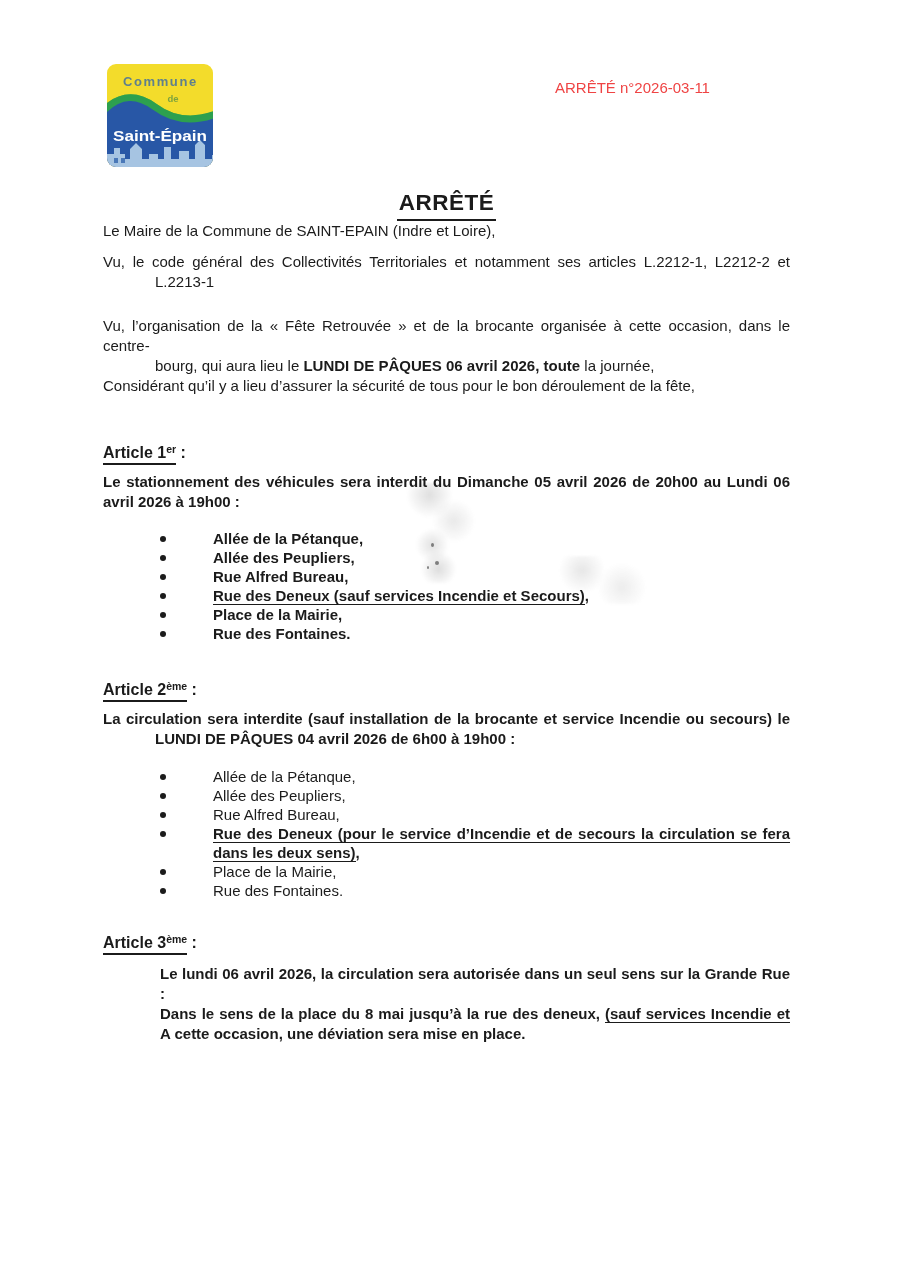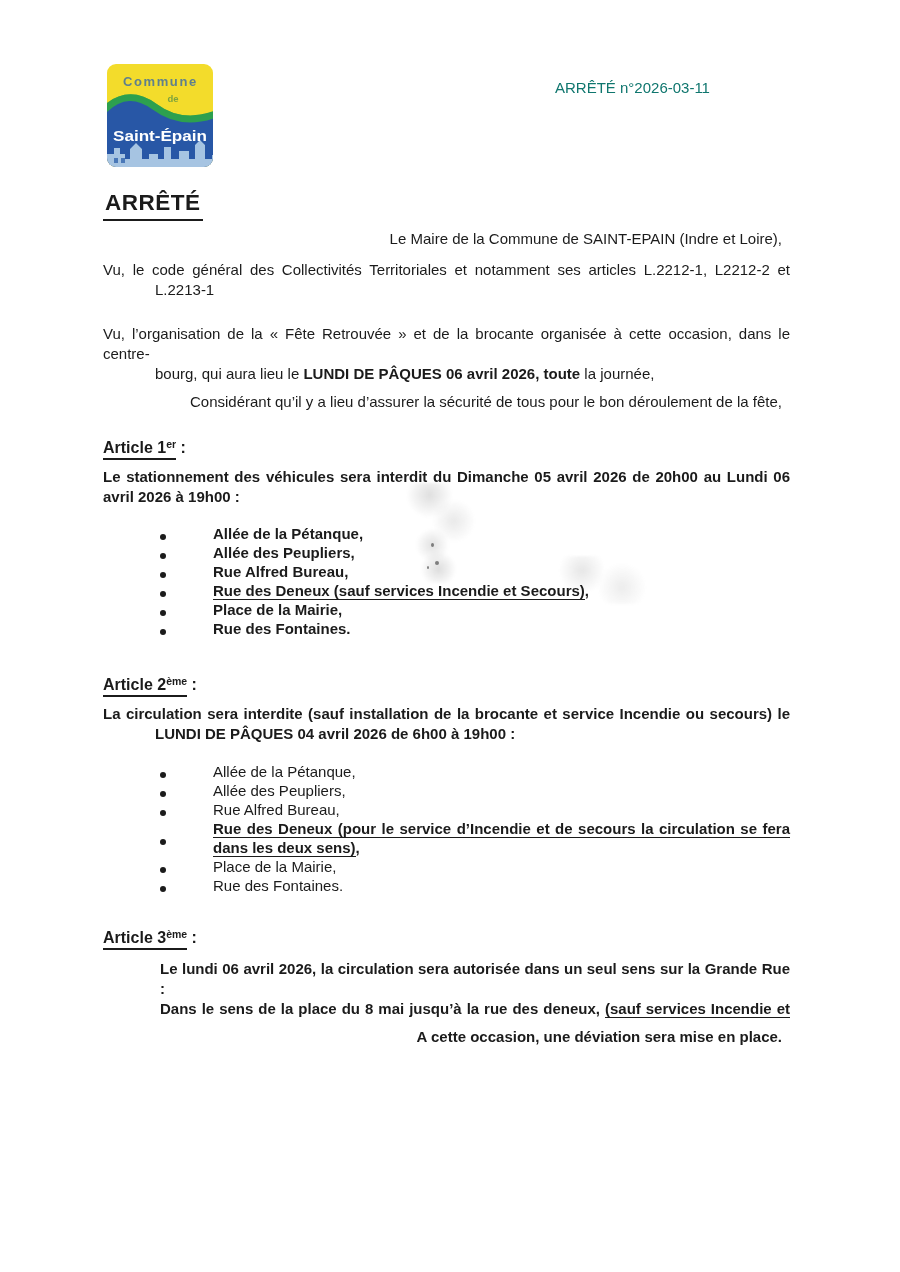--- a/index.html
+++ b/index.html
@@ -11,59 +11,59 @@
     font-family: "Liberation Sans", sans-serif;
     color: #1b1b1b;
     overflow: hidden;
   }
   .ref-number {
     position: absolute;
     left: 555px;
     top: 79px;
     font-size: 15px;
     line-height: 18px;
-    color: #0f766e;
+    color: #ef4444;
   }
   .logo-svg { position: absolute; left: 107px; top: 64px; }
   .column {
     position: absolute;
     left: 103px;
     top: 0;
     width: 687px;
     font-size: 15px;
     line-height: 20px;
   }
-  .title-wrap { margin-top: 188px; text-align: left; line-height: 30px; }
+  .title-wrap { margin-top: 188px; text-align: center; line-height: 30px; }
   .doc-title {
     display: inline-block;
     font-size: 22.5px;
     font-weight: bold;
     letter-spacing: 0.5px;
     border-bottom: 2.5px solid #1b1b1b;
     padding: 0 2px 1px 2px;
   }
   .b { font-weight: bold; }
   .u { border-bottom: 1.6px solid #1b1b1b; }
   .jl { text-align: justify; text-align-last: justify; }
   .ind { margin-left: 52px; }
-  p.doc { margin: 8px; text-align: right; }
+  p.doc { margin: 0; }
   .mt-p1 { margin-top: 40px; }
   .mt-std { margin-top: 11px; }
   .mt-10 { margin-top: 24px; }
   .art-heading { font-size: 16px; font-weight: bold; line-height: 21px; }
   .hu { border-bottom: 2px solid #1b1b1b; padding-bottom: 1.5px; }
   .art-heading sup, .hu sup { font-size: 10.5px; vertical-align: 5px; }
-  .mt-a1h { margin-top: 22px; }
+  .mt-a1h { margin-top: 43px; }
   .mt-a2h { margin-top: 33px; }
   .mt-a3h { margin-top: 29px; }
   .mt-intro { margin-top: 9px; }
   ul.street-list { list-style: none; margin: 0; padding: 0; }
   ul.a1 { margin-top: 17px; }
   ul.a2 { margin-top: 18px; }
-  ul.street-list li { display: flex; align-items: center; margin-left: 57px; line-height: 19px; }
+  ul.street-list li { display: flex; align-items: flex-start; margin-left: 57px; line-height: 19px; }
   .dot { flex: 0 0 6px; width: 6px; height: 6px; border-radius: 50%; background: #1b1b1b; margin-top: 7px; }
   .li-content { margin-left: 47px; flex: 1; }
   .a3-block { margin-left: 57px; margin-top: 11px; }
   .smudge { position: absolute; pointer-events: none; }
   .smudge-a {
     left: 398px; top: 483px; width: 90px; height: 100px;
     background:
       radial-gradient(circle at 35% 12%, rgba(110,110,110,0.22), transparent 22%),
       radial-gradient(circle at 62% 38%, rgba(120,120,120,0.16), transparent 26%),
       radial-gradient(circle at 38% 62%, rgba(110,110,110,0.20), transparent 20%),

